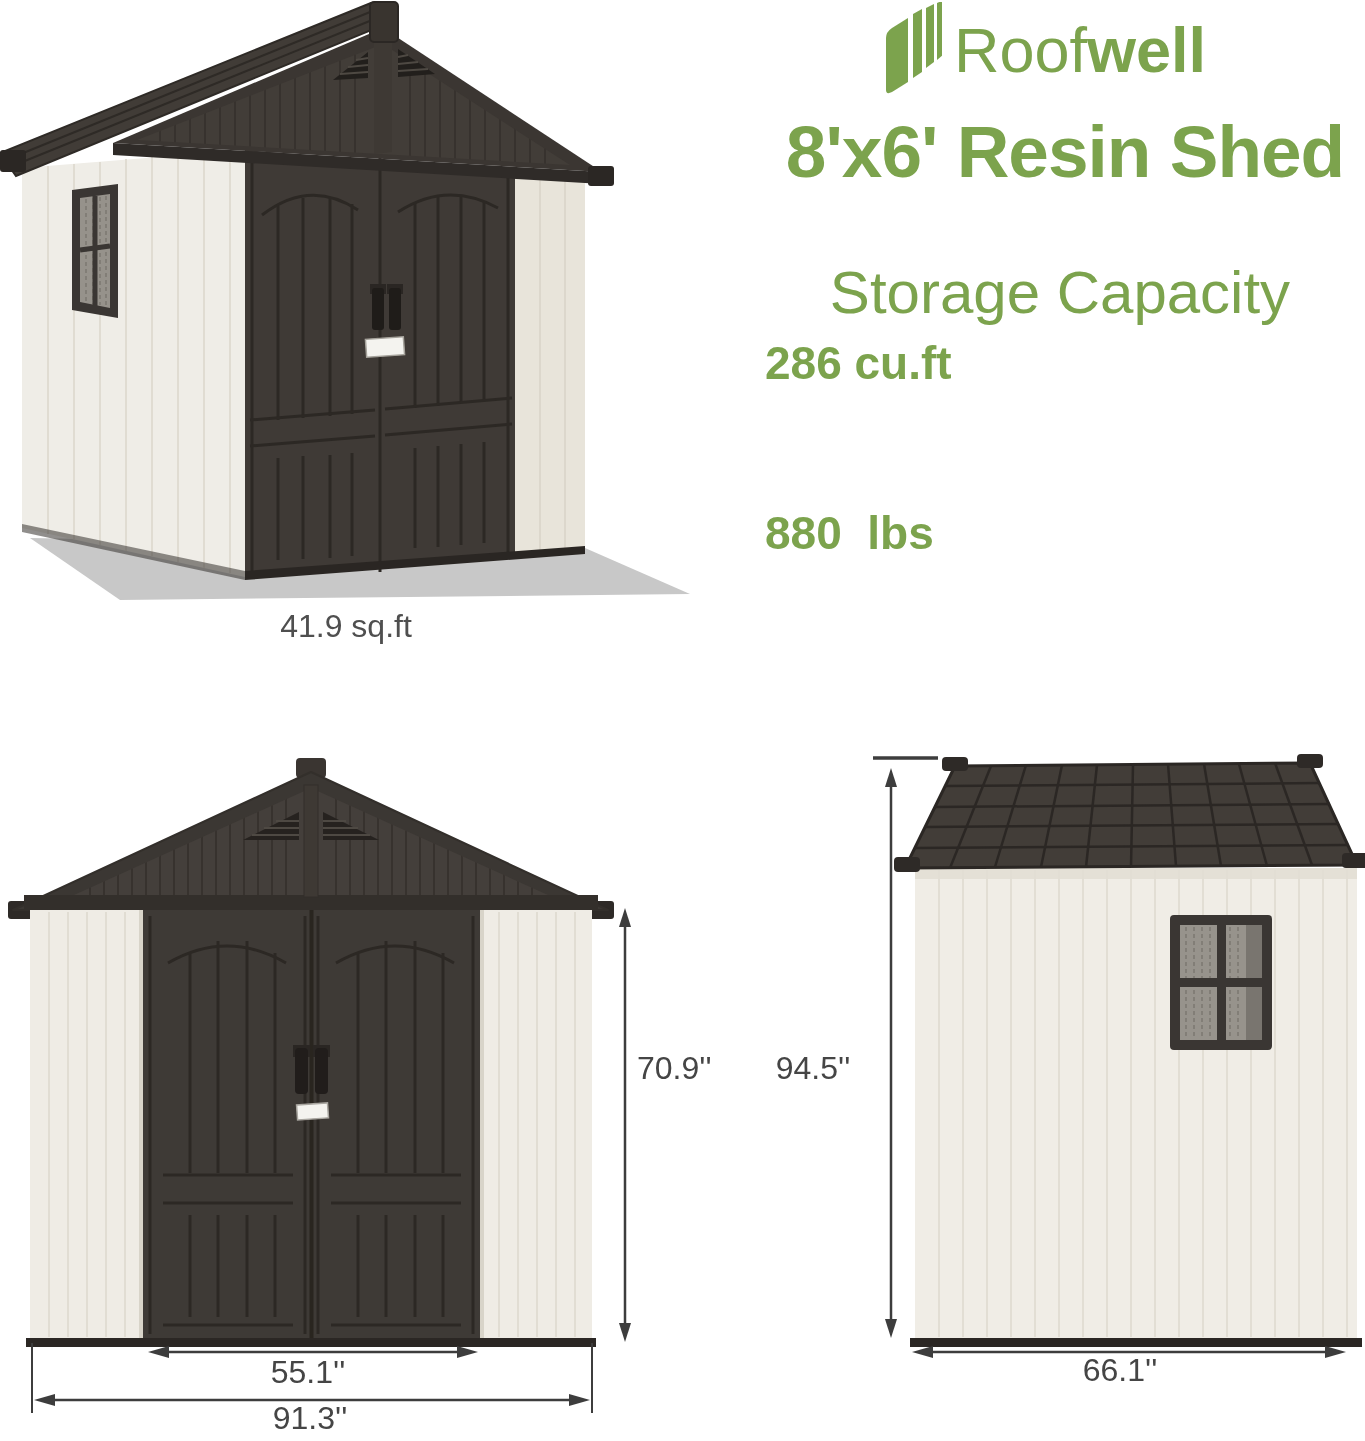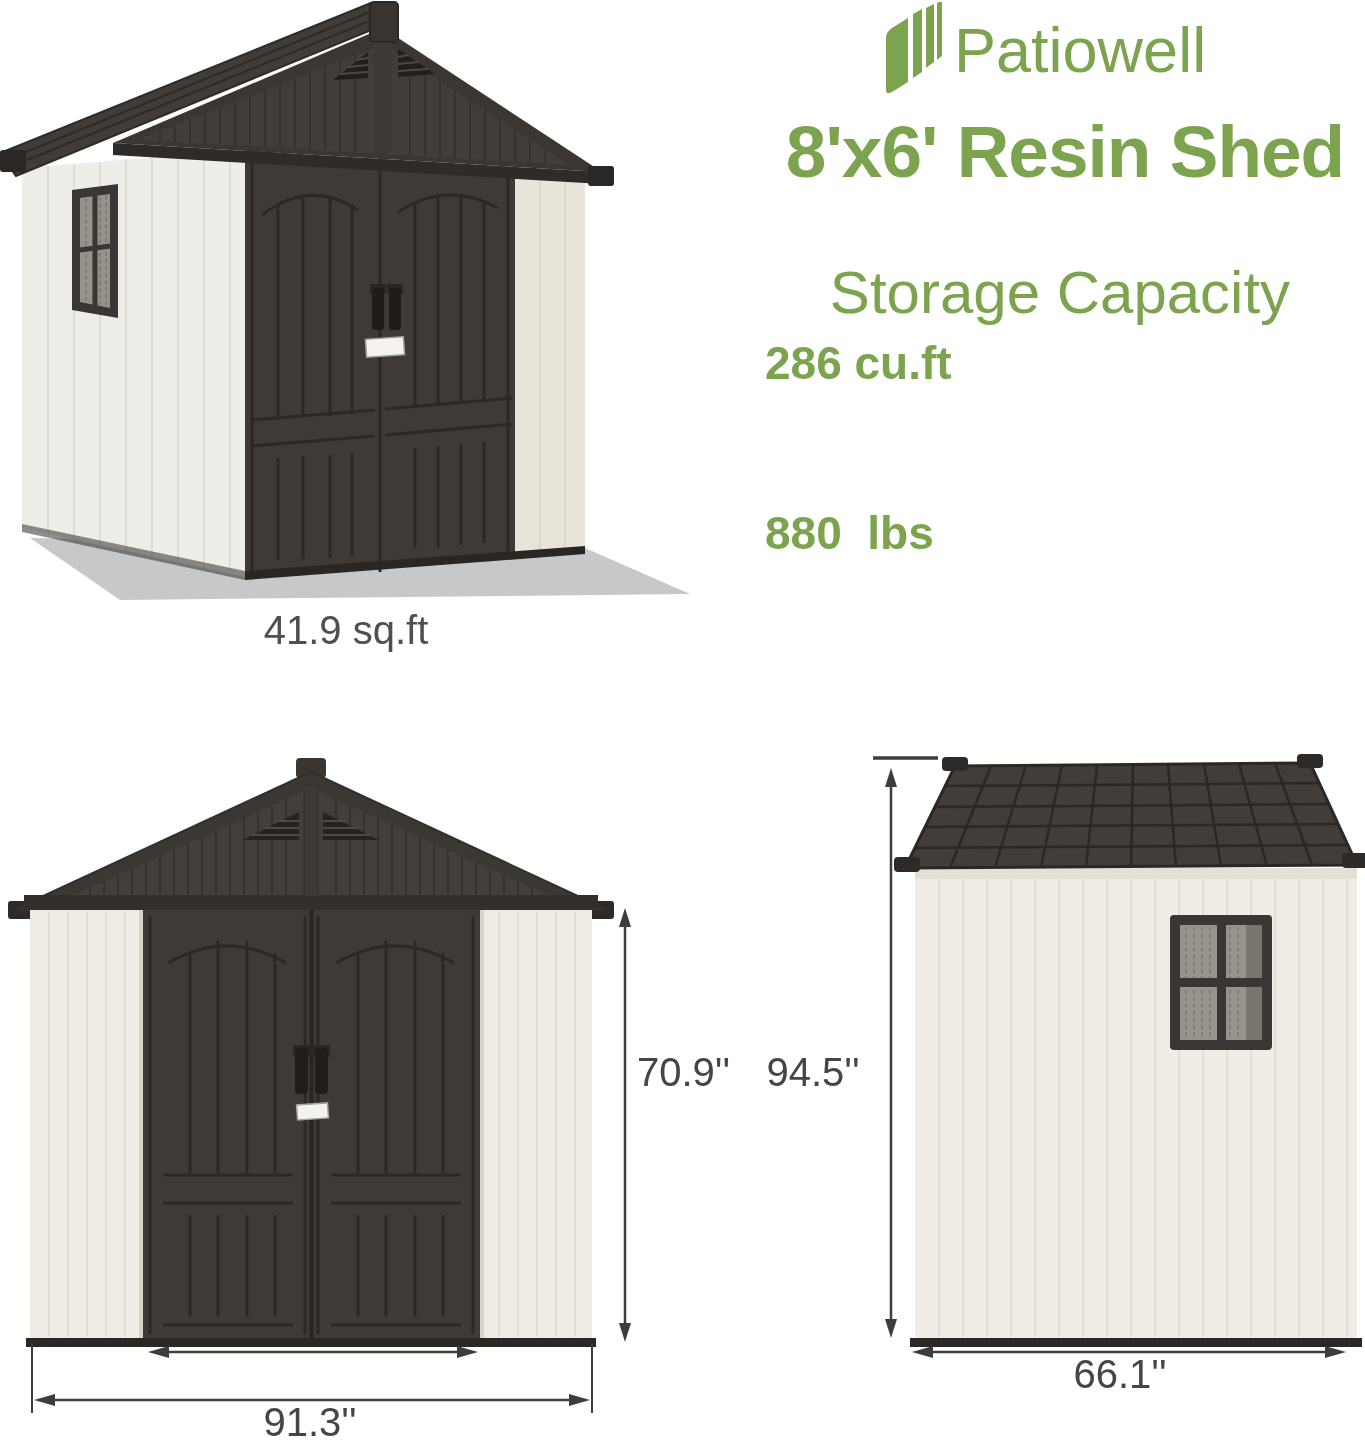--- a/index.html
+++ b/index.html
@@ -3,31 +3,31 @@
 <meta charset="utf-8">
 <style>
   html,body{margin:0;padding:0;background:#fff;}
   #canvas{position:relative;width:1365px;height:1441px;background:#ffffff;overflow:hidden;
           font-family:"Liberation Sans", sans-serif;}
   .abs{position:absolute;}
   
   #logo-row{left:884px;top:6px;height:88px;display:flex;align-items:center;gap:12px;}
   #logo-text{font-size:63px;color:#7CA34D;letter-spacing:0px;white-space:nowrap;}
   #logo-text .reg{font-weight:400;}
-  #logo-text .bld{font-weight:400;}
+  #logo-text .bld{font-weight:700;}
   #product-title{left:765px;top:110px;width:600px;text-align:center;color:#7CA34D;
                  font-size:73px;font-weight:700;letter-spacing:-1px;white-space:nowrap;}
   .spec-label{left:765px;width:590px;text-align:center;color:#7CA34D;font-size:60px;font-weight:400;}
   .spec-value{left:765px;width:590px;color:#7CA34D;font-size:46px;font-weight:700;white-space:pre;}
   #spec-label-0{top:258px;}
   #spec-value-0{top:336px;}
   #spec-label-1{top:432px;}
   #spec-value-1{top:506px;}
   
-  .dim{color:#454545;font-size:40px;font-weight:400;white-space:nowrap;}
+  .dim{color:#454545;font-size:32px;font-weight:400;white-space:nowrap;}
   #caption-sqft{left:196px;top:608px;width:300px;text-align:center;color:#4F4F4F;}
   #dim-front-height{left:637px;top:1050px;text-align:right;}
   #dim-front-door{left:158px;top:1354px;width:300px;text-align:center;}
   #dim-front-width{left:160px;top:1400px;width:300px;text-align:center;}
   #dim-side-height{left:740px;top:1050px;width:146px;text-align:center;}
   #dim-side-depth{left:970px;top:1352px;width:300px;text-align:center;}
   svg{display:block;}
 </style>
 </head>
 <body>
@@ -167,21 +167,21 @@
   </svg>
   <div class="abs dim" id="caption-sqft">41.9 sq.ft</div>
 
   <div class="abs" id="logo-row">
     <svg width="58" height="96" viewBox="886 4 58 96">
       <path d="M888,40 Q888,34 894,30 L910,20 L910,84 L894,94 Q888,97 888,92 Z" fill="#7CA34D"></path>
       <path d="M915,16 L924,11 L924,74 L915,80 Z" fill="#7CA34D"></path>
       <path d="M928,10 L936,6 L936,64 L928,70 Z" fill="#7CA34D"></path>
       <path d="M939,5 L946,2 L946,56 L939,62 Z" fill="#7CA34D"></path>
     </svg>
-    <div id="logo-text"><span class="reg">Patio</span><span class="bld">well</span></div>
+    <div id="logo-text"><span class="reg">Roof</span><span class="bld">well</span></div>
   </div>
 
   <div class="abs" id="product-title">8'x6' Resin Shed</div>
 
   <div class="abs spec-label" id="spec-label-0">Storage Capacity</div>
   <div class="abs spec-value" id="spec-value-0">286 cu.ft</div>
   <div class="abs spec-value" id="spec-value-1">880  lbs</div>
 
   <svg class="abs" style="left:0;top:745px" width="745" height="696" viewBox="0 0 745 696">
 
@@ -314,20 +314,21 @@
       <polygon points="148,607 169,601 169,613" stroke="none"></polygon>
       <polygon points="478,607 457,601 457,613" stroke="none"></polygon>
       <line x1="32" y1="598" x2="32" y2="668" stroke-width="2"></line>
       <line x1="592" y1="598" x2="592" y2="668" stroke-width="2"></line>
       <line x1="50" y1="655" x2="574" y2="655"></line>
       <polygon points="34,655 55,649 55,661" stroke="none"></polygon>
       <polygon points="590,655 569,649 569,661" stroke="none"></polygon>
     </g>
   </svg>
   <div class="abs dim" id="dim-front-height">70.9''</div>
+  <div class="abs dim" id="dim-front-door">55.1''</div>
   <div class="abs dim" id="dim-front-width">91.3''</div>
 
   <svg class="abs" style="left:770px;top:745px" width="595" height="696" viewBox="0 0 595 696">
 
     <g>
       <rect x="145" y="123" width="442" height="470" fill="#F0EDE6"></rect>
       <rect x="145" y="123" width="442" height="11" fill="#E4E0D6"></rect>
       <g stroke="#E2DED4" stroke-width="2">
         <line x1="169" y1="125" x2="169" y2="592"></line>
           <line x1="193" y1="125" x2="193" y2="592"></line>

